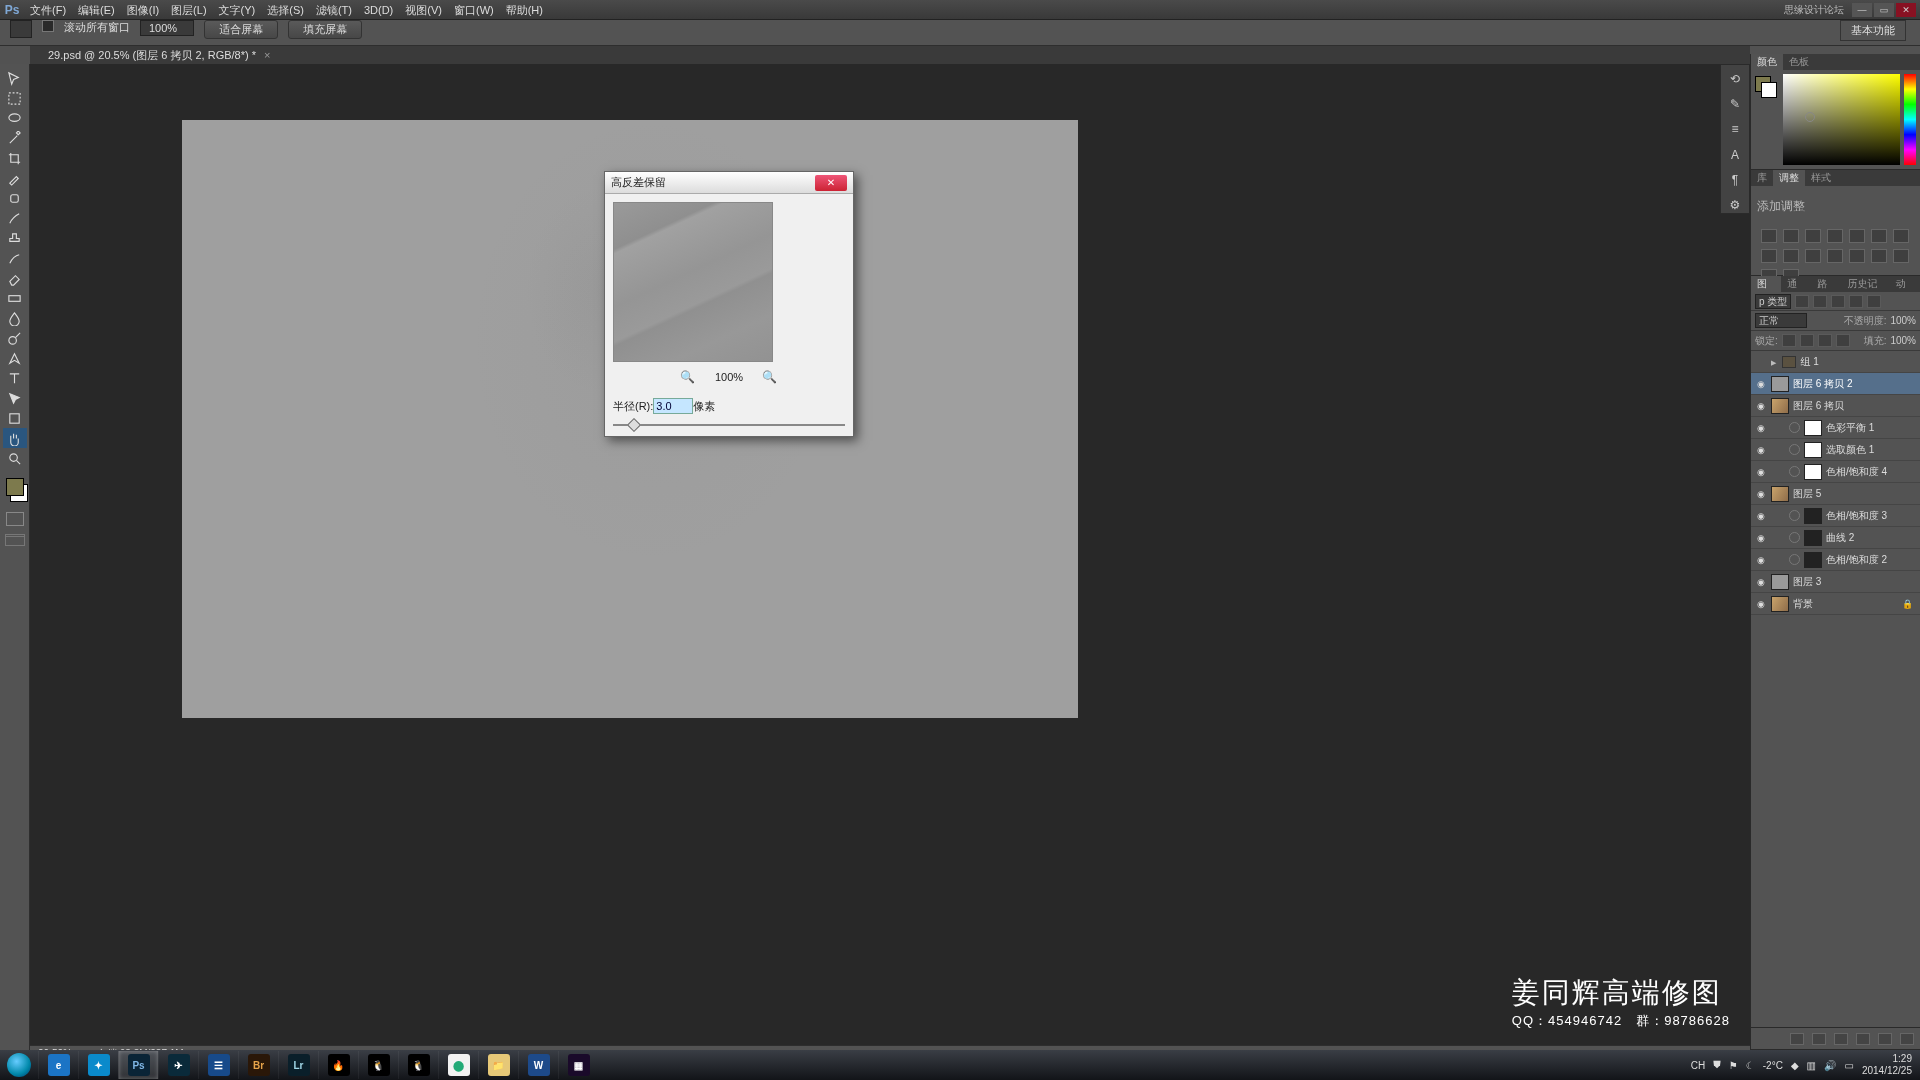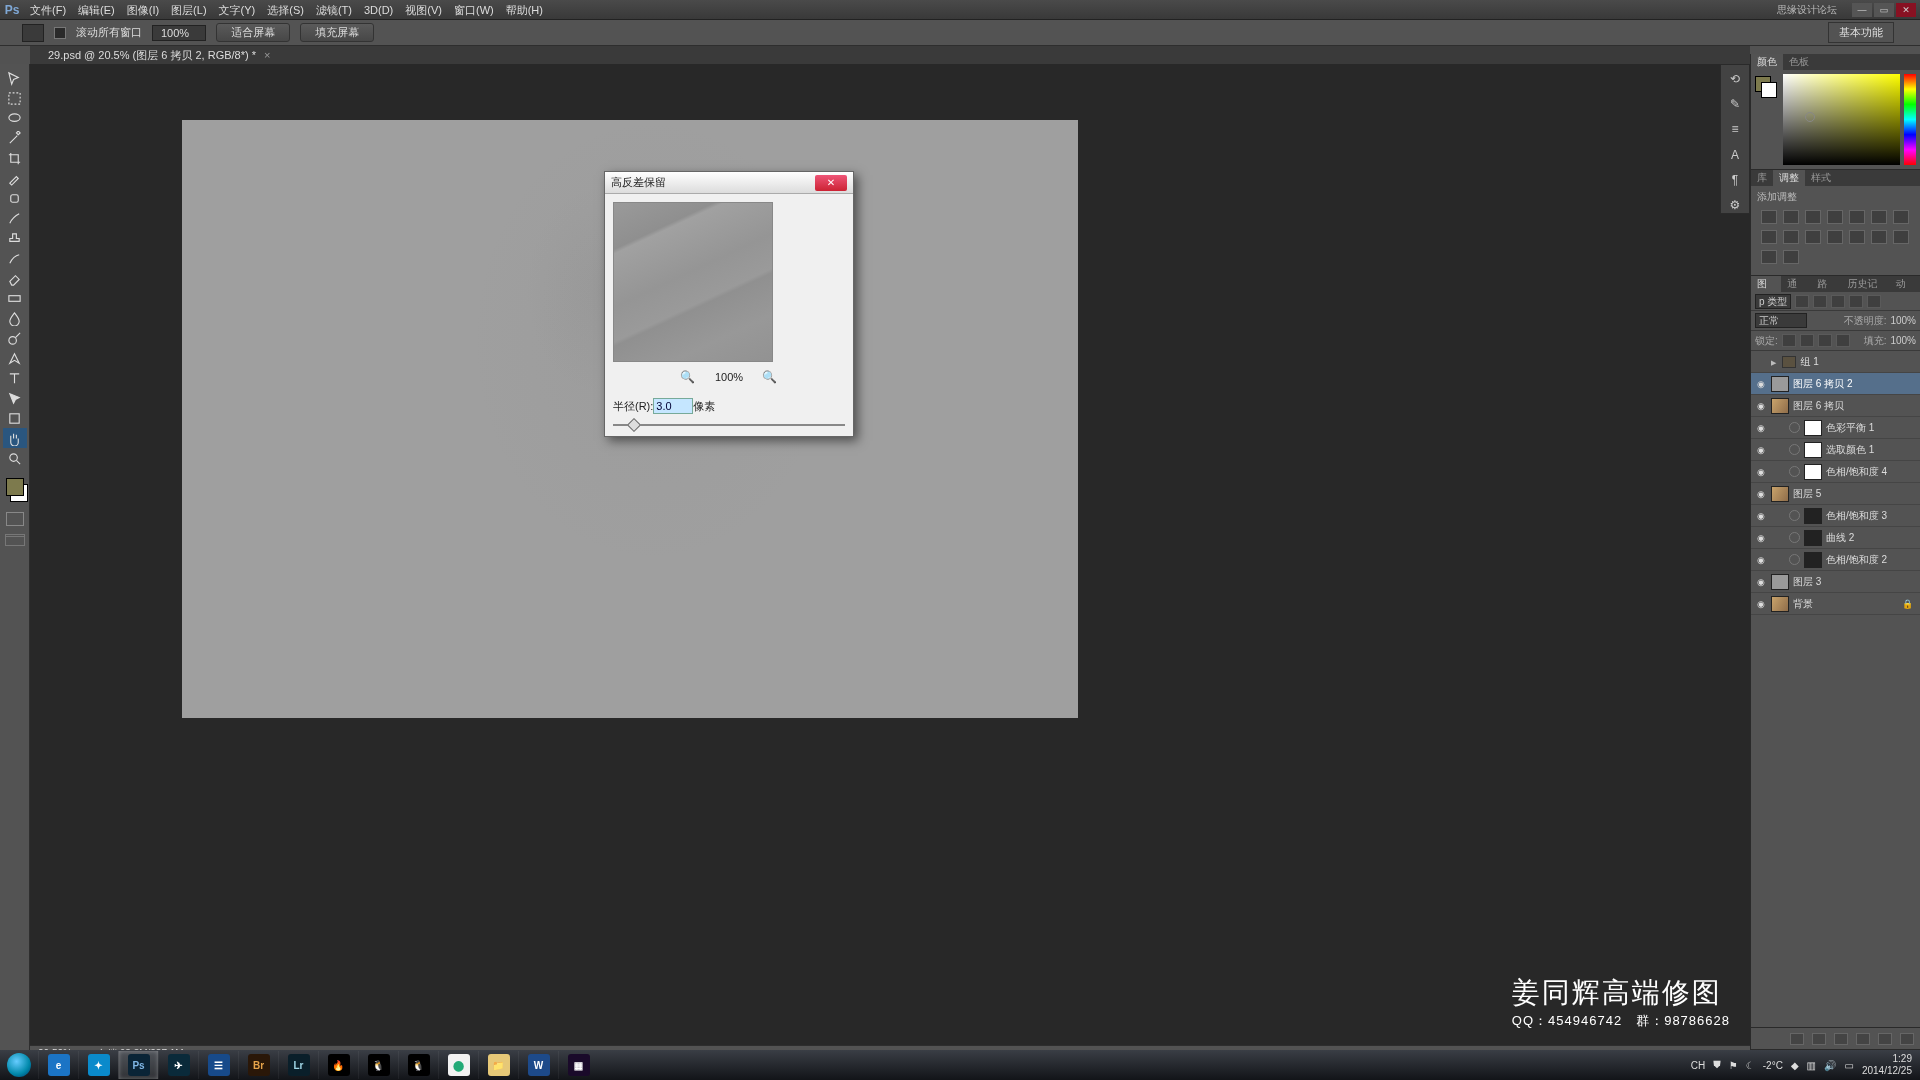--- a/index.html
+++ b/index.html
@@ -5,24 +5,24 @@
 * { margin:0; padding:0; box-sizing:border-box; font-family:"Microsoft YaHei","Segoe UI",Arial,sans-serif; user-select:none; }
 body { background:#525252; width:1920px; height:1080px; overflow:hidden; position:relative; font-size:11px; color:#ccc; }
 
 
 .menubar { position:absolute; top:0; left:0; right:0; height:20px; background:linear-gradient(#4a4a4a,#393939); display:flex; align-items:center; border-bottom:1px solid #222; }
 .ps-logo { width:24px; height:20px; display:flex; align-items:center; justify-content:center; color:#7fa8d6; font-weight:bold; font-size:12px; }
 .menu-item { padding:0 6px; color:#ddd; cursor:pointer; line-height:20px; }
 .win-tools { margin-left:auto; display:flex; align-items:center; padding-right:4px; gap:2px; }
 .win-tool { width:20px; height:14px; background:#555; font-size:9px; display:flex; align-items:center; justify-content:center; color:#ccc; }
 .win-tool.close { background:#812; }
-.mode-label { color:#bbb; margin-right:13px; font-size:10px;}
-
-
-.optbar { position:absolute; top:20px; left:0; right:0; height:26px; background:#535353; border-bottom:1px solid #2e2e2e; display:flex; align-items:center; padding:0 22px; gap:10px; }
+.mode-label { color:#bbb; margin-right:6px; font-size:10px;}
+
+
+.optbar { position:absolute; top:20px; left:0; right:0; height:26px; background:#535353; border-bottom:1px solid #2e2e2e; display:flex; align-items:flex-start; padding:0 10px; gap:10px; }
 .opt-tool-ic { width:22px; height:18px; background:#3a3a3a; border:1px solid #222; }
 .opt-chk { width:12px; height:12px; background:#2a2a2a; border:1px solid #777; }
 .opt-txt { color:#ddd; }
 .opt-pill { background:linear-gradient(#5a5a5a,#474747); border:1px solid #333; border-radius:3px; padding:1px 14px; color:#ddd; }
 .opt-select { background:#3a3a3a; border:1px solid #222; padding:1px 16px 1px 8px; color:#ddd; }
 .spacer { flex:1; }
 .workspace-btn { background:#535353; border:1px solid #333; padding:2px 10px; margin-right:4px; color:#ddd;}
 
 
 .tabbar { position:absolute; top:46px; left:30px; right:170px; height:18px; background:#3a3a3a; display:flex; align-items:center; padding-left:18px;}
@@ -64,21 +64,21 @@
 .color-left { width:28px; padding:6px 4px; }
 .color-sw1 { width:16px; height:16px; background:#7d7a4d; border:1px solid #000; }
 .color-sw2 { width:16px; height:16px; background:#fff; border:1px solid #000; margin-top:-10px; margin-left:6px;}
 .color-field { flex:1; margin:4px; position:relative; background:
   linear-gradient(to bottom, rgba(0,0,0,0) 0%, #000 100%),
   linear-gradient(to right, #fff 0%, #ffff00 100%);
 }
 .picker-dot { position:absolute; left:22px; top:38px; width:10px; height:10px; border:1px solid #888; border-radius:50%;}
 .hue-bar { width:12px; margin:4px 4px 4px 0; background:linear-gradient(to bottom,#f00,#ff0,#0f0,#0ff,#00f,#f0f,#f00);}
 .adjust-panel { height:90px; }
-.adj-lbl { font-size:10px; color:#bbb; padding:4px 6px;}
+.adj-lbl { font-size:12px; color:#bbb; padding:12px 6px;}
 .adj-icons { display:flex; flex-wrap:wrap; gap:6px; padding:2px 10px;}
 .adj-ic { width:16px; height:14px; background:#3f3f3f; border:1px solid #666; }
 
 .layers-panel { flex:1; display:flex; flex-direction:column; min-height:0;}
 .layer-opt-row { height:20px; display:flex; align-items:center; padding:0 4px; gap:4px; border-bottom:1px solid #3a3a3a;}
 .mini-sel { background:#3a3a3a; border:1px solid #222; color:#ccc; font-size:10px; padding:0 3px; height:15px;}
 .mini-ic { width:14px; height:13px; background:#3f3f3f; border:1px solid #5a5a5a;}
 .tiny-lbl { font-size:10px; color:#aaa; }
 .tiny-val { font-size:10px; color:#ccc; min-width:24px; text-align:right;}
 .layer-filter-row { height:19px; display:flex; align-items:center; padding:8px 4px; gap:4px; border-bottom:1px solid #3a3a3a;}

